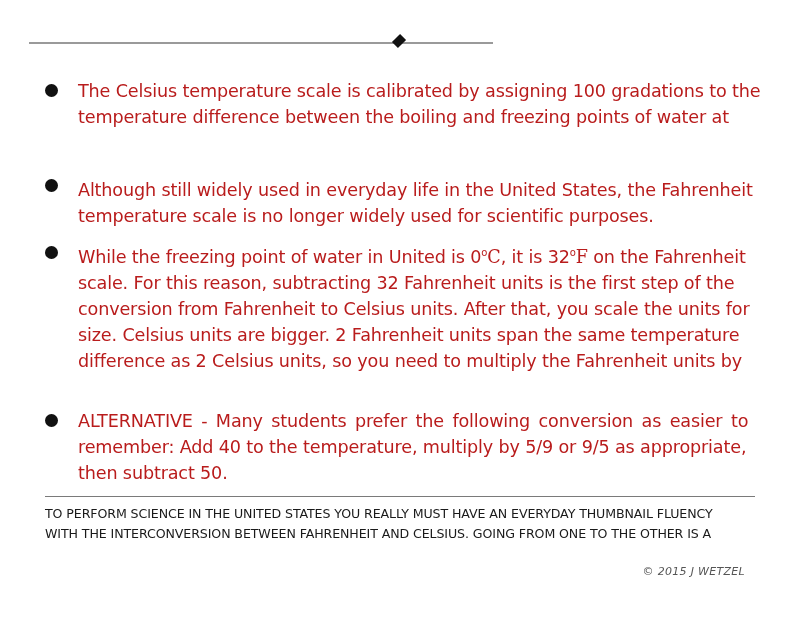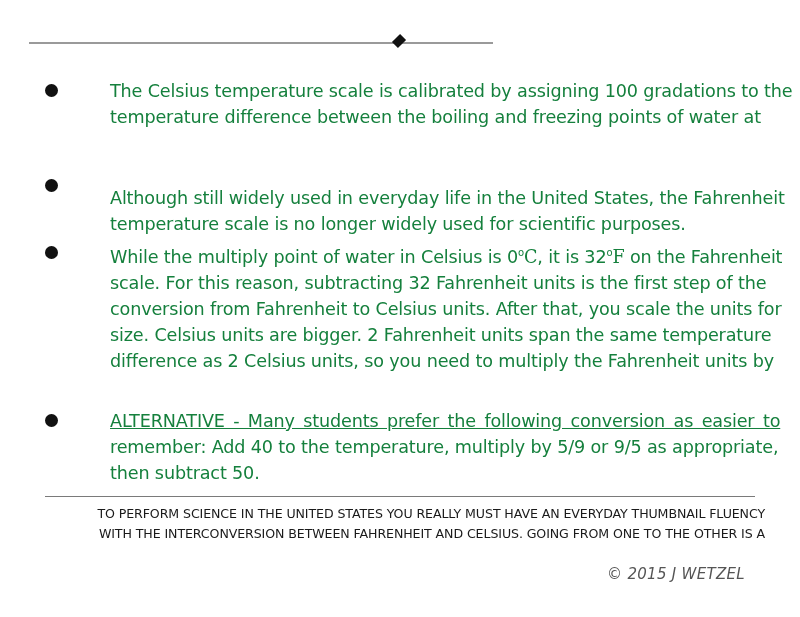--- a/index.html
+++ b/index.html
@@ -50,24 +50,23 @@
       height: 13px;
       border-radius: 50%;
       background: #111;
     }
     .bullet-text {
       position: absolute;
       left: 78px;
       width: 680px;
       font-size: 17.6px;
       line-height: 26px;
-      color: #15803d;
+      color: #b91c1c;
       letter-spacing: -0.15px;
       text-align: justify;
-      margin-left: 32px;
     }
     .bullet-text .line {
       display: block;
       white-space: nowrap;
     }
     .serif-unit {
       font-family: "DejaVu Serif", serif;
     }
     .sup {
       font-size: 10px;
@@ -87,27 +86,26 @@
       top: 504px;
       width: 720px;
       font-size: 12.6px;
       line-height: 20px;
       color: #1a1a1a;
       letter-spacing: -0.1px;
     }
     .footer-text .line {
       display: block;
       white-space: nowrap;
-      text-align: right;
     }
     .copyright {
       position: absolute;
       right: 55px;
       top: 565px;
-      font-size: 15px;
+      font-size: 11px;
       font-style: italic;
       color: #555;
       letter-spacing: 0.3px;
     }
   </style>
 </head>
 <body>
 
 <div>
   <div class="top-rule"></div>
@@ -119,41 +117,41 @@
   <div class="bullet-item" style="top:78px;">
     <div class="bullet-dot" style="top:6px;"></div>
     <div class="bullet-text" style="top:0;">
       <span class="line">The Celsius temperature scale is calibrated by assigning 100 gradations to the</span>
       <span class="line">temperature difference between the boiling and freezing points of water at</span>
     </div>
   </div>
 
   <div class="bullet-item" style="top:173px;">
     <div class="bullet-dot" style="top:6px;"></div>
-    <div class="bullet-text" style="top:12px;">
+    <div class="bullet-text" style="top:4px;">
       <span class="line">Although still widely used in everyday life in the United States, the Fahrenheit</span>
       <span class="line">temperature scale is no longer widely used for scientific purposes.</span>
     </div>
   </div>
 
   <div class="bullet-item" style="top:240px;">
     <div class="bullet-dot" style="top:6px;"></div>
     <div class="bullet-text" style="top:0;">
-      <span class="line"><span>While the multiply point of water in Celsius is </span><span>0</span><span class="sup">o</span><span class="serif-unit">C</span><span>, it is </span><span>32</span><span class="sup">o</span><span class="serif-unit">F</span><span> on the Fahrenheit</span></span>
+      <span class="line"><span>While the freezing point of water in United is </span><span>0</span><span class="sup">o</span><span class="serif-unit">C</span><span>, it is </span><span>32</span><span class="sup">o</span><span class="serif-unit">F</span><span> on the Fahrenheit</span></span>
       <span class="line">scale.  For this reason, subtracting 32 Fahrenheit units is the first step of the</span>
       <span class="line">conversion from Fahrenheit to Celsius units.  After that, you scale the units for</span>
       <span class="line">size.  Celsius units are bigger.  2 Fahrenheit units span the same temperature</span>
       <span class="line">difference as 2 Celsius units, so you need to multiply the Fahrenheit units by</span>
     </div>
   </div>
 
   <div class="bullet-item" style="top:408px;">
     <div class="bullet-dot" style="top:6px;"></div>
     <div class="bullet-text" style="top:0;">
-      <span class="line" style="word-spacing:3px;text-decoration:underline;">ALTERNATIVE - Many students prefer the following conversion as easier to</span>
+      <span class="line" style="word-spacing:3px;">ALTERNATIVE - Many students prefer the following conversion as easier to</span>
       <span class="line">remember: Add 40 to the temperature, multiply by 5/9 or 9/5 as appropriate,</span>
       <span class="line">then subtract 50.</span>
     </div>
   </div>
 
 </div>
 
 <div class="bottom-rule"></div>
 
 <div class="footer-text">

